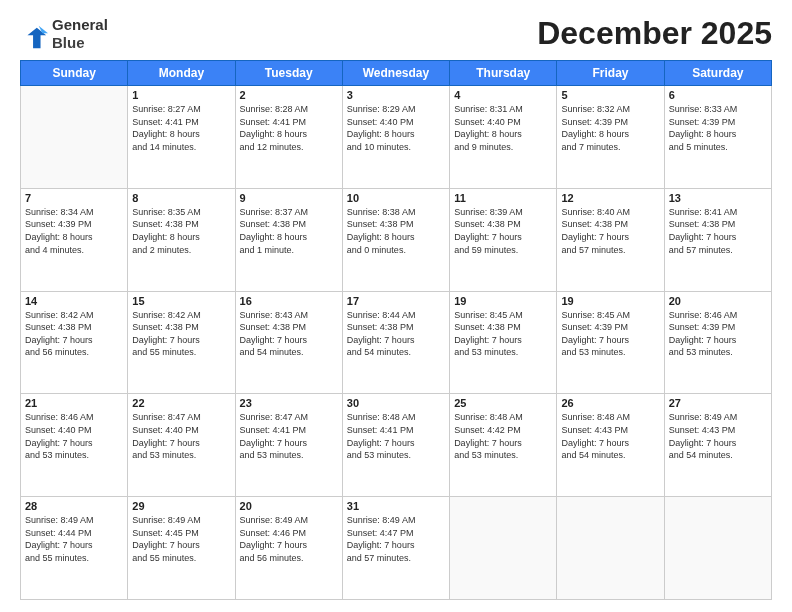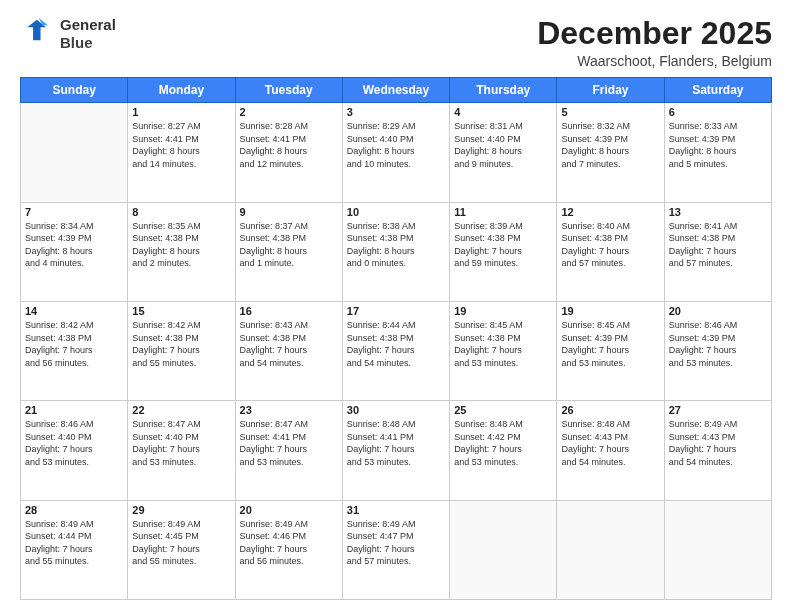--- a/index.html
+++ b/index.html
@@ -18,36 +18,36 @@
       flex-direction: column;
     }
     .header {
       display: flex;
       justify-content: space-between;
       align-items: flex-start;
       margin-bottom: 8px;
     }
     .logo {
       display: flex;
-      align-items: flex-start;
-      gap: 12px;
+      align-items: flex-end;
+      gap: 4px;
     }
     .logo-text {
       font-size: 15px;
       font-weight: bold;
       line-height: 1.2;
     }
     .logo-general { color: #333; }
     .logo-blue { color: #404040; }
     .logo-icon {
       width: 28px;
       height: 28px;
     }
     .title-block {
-      text-align: right;
+      text-align: center;
     }
     .month-title {
       font-size: 32px;
       font-weight: bold;
       color: #222;
       line-height: 1.1;
     }
     .location {
       font-size: 14px;
       color: #444;
@@ -102,21 +102,20 @@
         <polygon points="18,4 28,12 22,12 22,26 14,26 14,12 8,12" fill="#1565c0"></polygon>
         <polygon points="20,2 30,10 24,10" fill="#42a5f5"></polygon>
       </svg>
       <div class="logo-text">
         <div class="logo-general">General</div>
         <div class="logo-blue">Blue</div>
       </div>
     </div>
     <div class="title-block">
       <div class="month-title">December 2025</div>
-      <div class="location">Waarschoot, Flanders, Belgium</div>
     </div>
   </div>
 
   <table class="calendar">
     <thead>
       <tr>
         <th>Sunday</th>
         <th>Monday</th>
         <th>Tuesday</th>
         <th>Wednesday</th>

